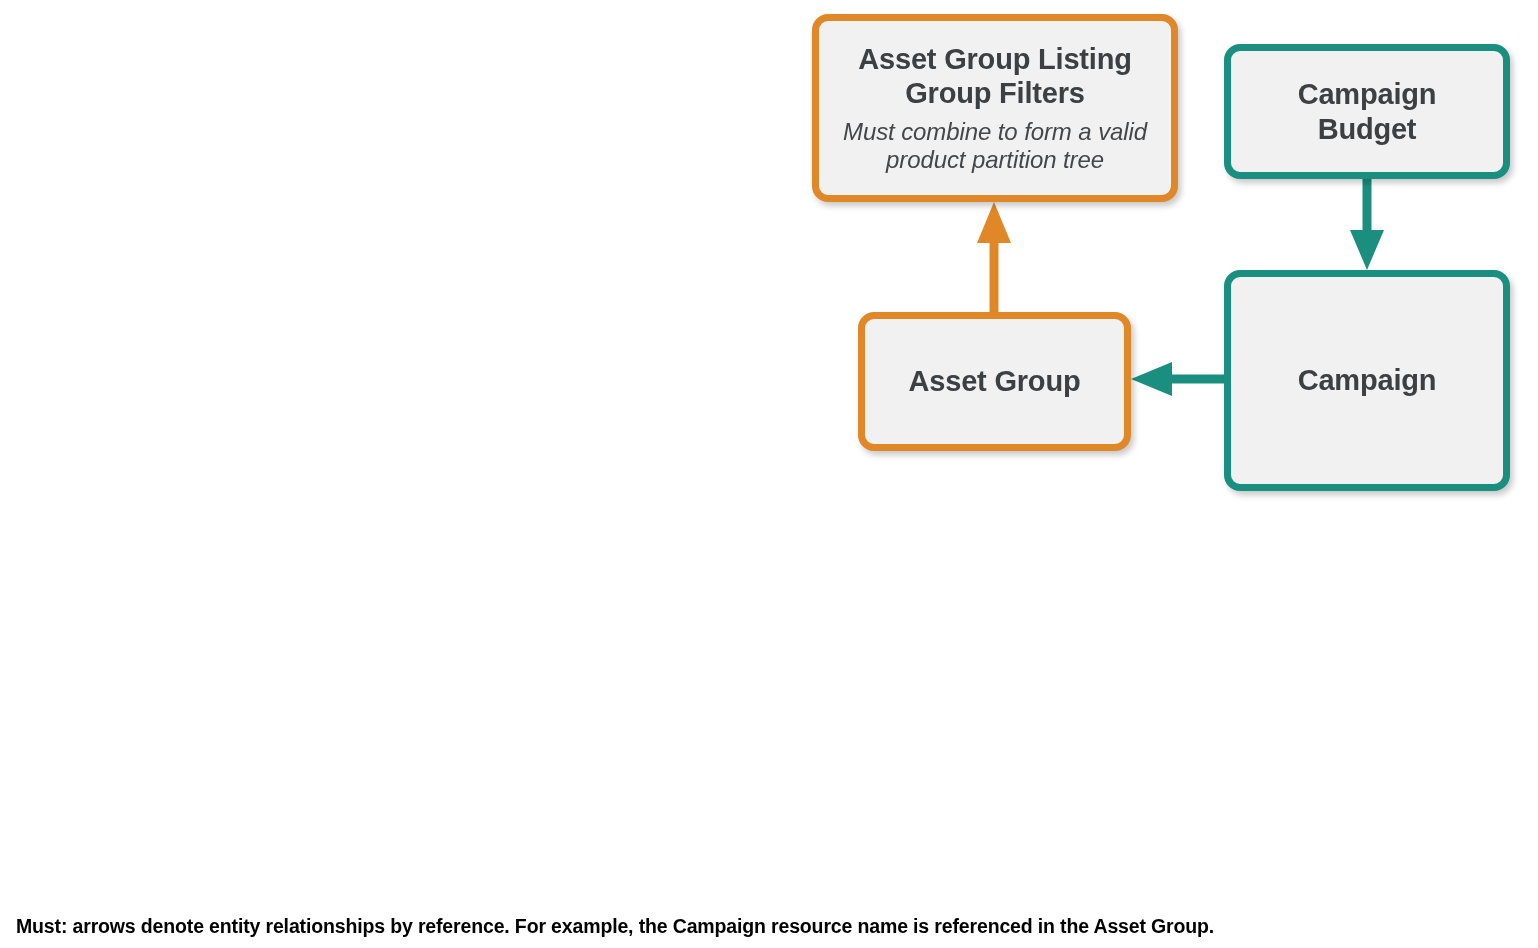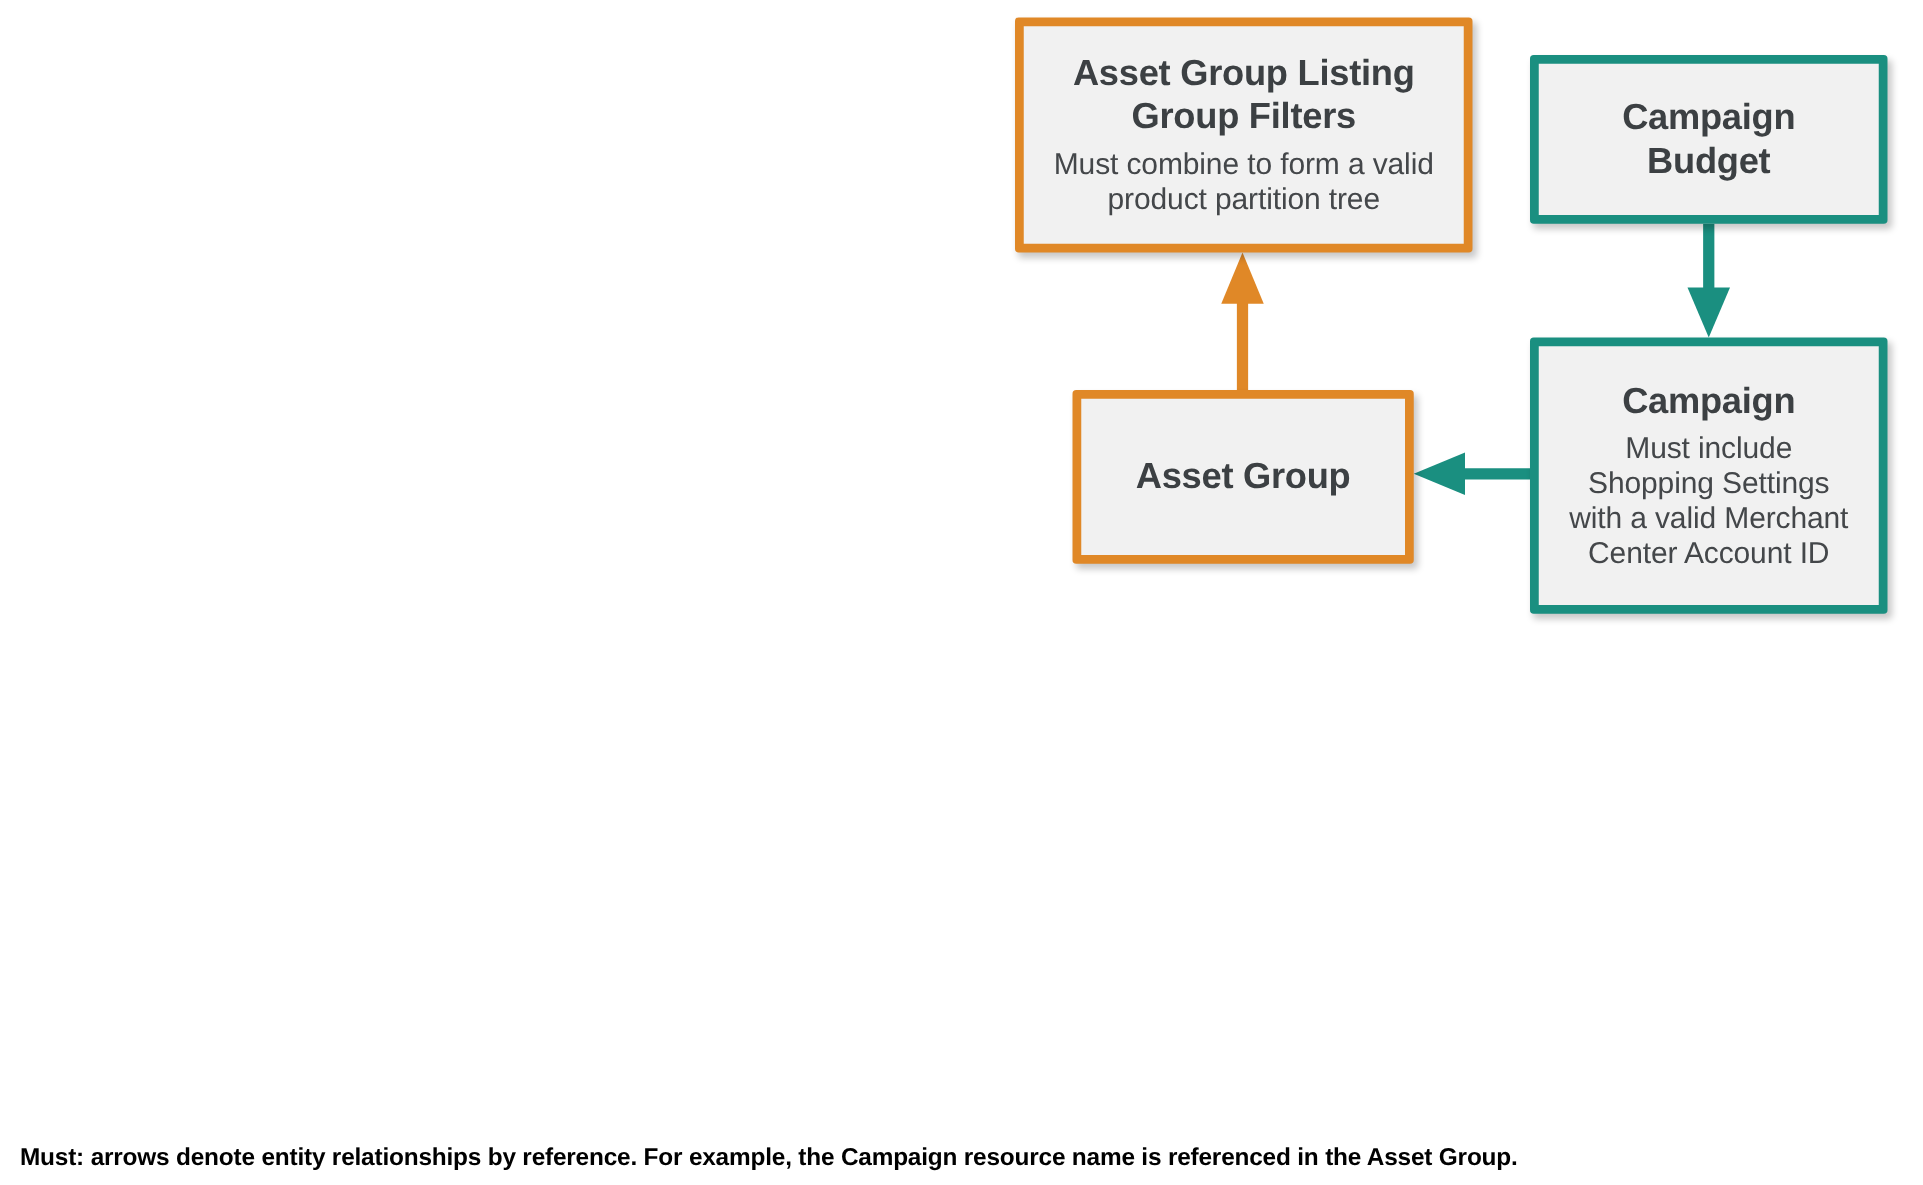--- a/index.html
+++ b/index.html
@@ -20,21 +20,21 @@
     overflow: hidden;
   }
 
   
   .node {
     position: absolute;
     box-sizing: border-box;
     background: #f1f1f1;
     border-style: solid;
     border-width: 7px;
-    border-radius: 3px;
+    border-radius: 16px;
     display: flex;
     flex-direction: column;
     align-items: center;
     justify-content: center;
     text-align: center;
     box-shadow: 3px 4px 6px rgba(0,0,0,0.22);
     padding: 6px 12px;
   }
   .node .title {
     color: #3c4043;
@@ -45,20 +45,21 @@
     white-space: pre-line;
   }
   .node .subtitle {
     color: #44474a;
     font-weight: normal;
     font-size: 24px;
     line-height: 1.17;
     letter-spacing: -0.1px;
     margin-top: 7px;
     white-space: pre-line;
+    font-style: italic;
   }
 
   .node.orange { border-color: #e08827; }
   .node.teal   { border-color: #1a8f80; }
 
   
   #node-aglgf      { left: 812px;  top: 14px;  width: 366px; height: 188px; }
   #node-budget     { left: 1224px; top: 44px;  width: 286px; height: 135px; }
   #node-assetgroup { left: 858px;  top: 312px; width: 273px; height: 139px; text-align: right; }
   #node-campaign   { left: 1224px; top: 270px; width: 286px; height: 221px; }
@@ -120,21 +121,17 @@
     <div class="title">Campaign
 Budget</div>
   </div>
 
   <div class="node orange" id="node-assetgroup">
     <div class="title">Asset Group</div>
   </div>
 
   <div class="node teal" id="node-campaign">
     <div class="title">Campaign</div>
-    <div class="subtitle">Must include
-Shopping Settings
-with a valid Merchant
-Center Account ID</div>
   </div>
 
   <div id="footnote">Must: arrows denote entity relationships by reference. For example, the Campaign resource name is referenced in the Asset Group.</div>
 
 </div>
 
 </body></html>

